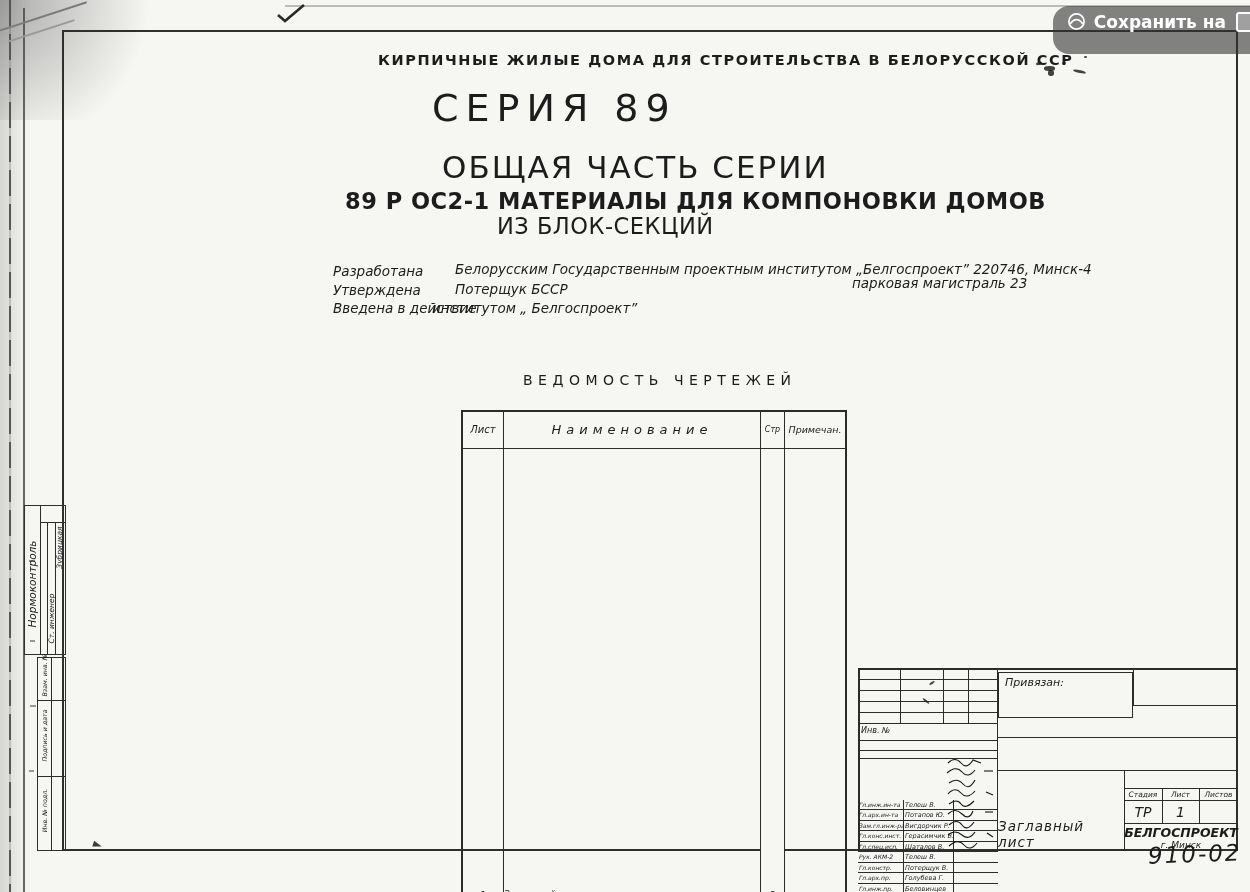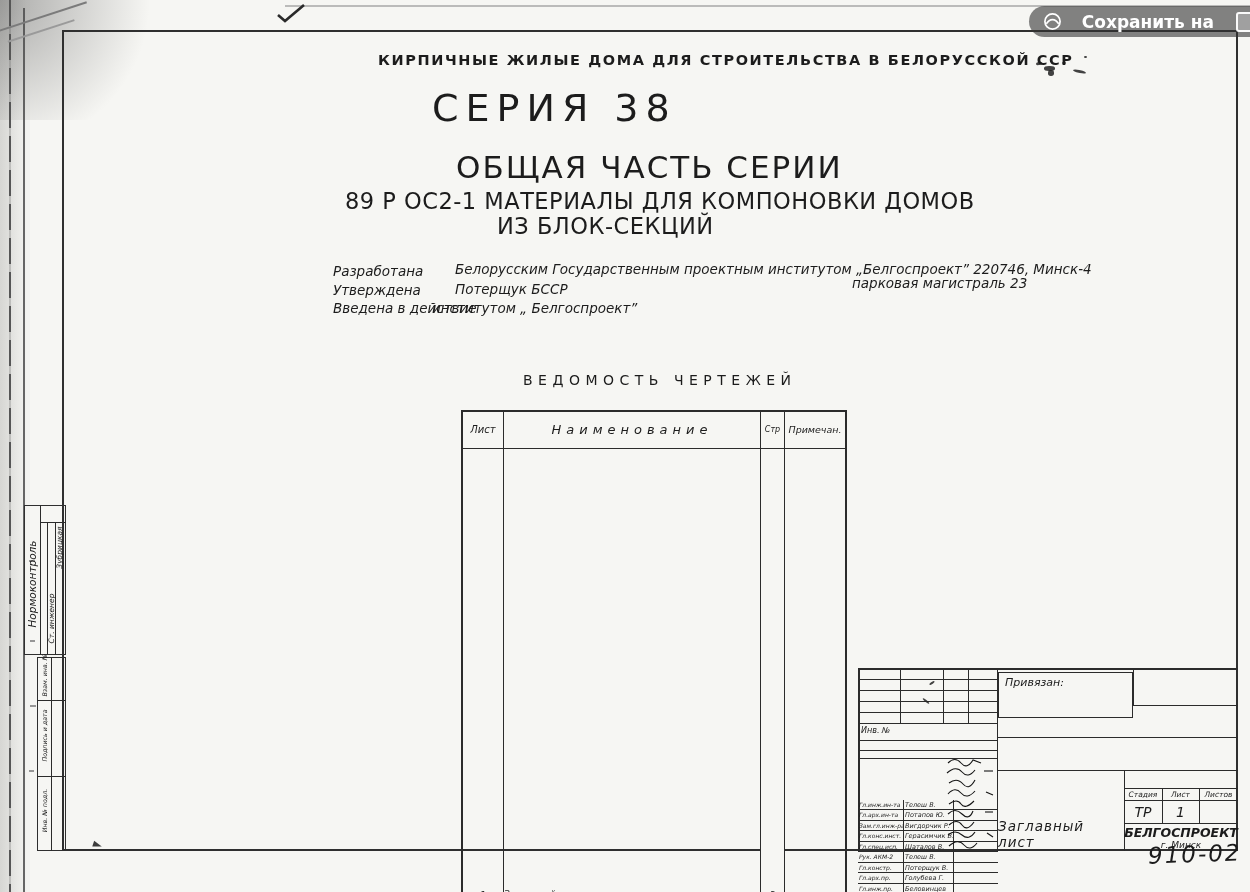--- a/index.html
+++ b/index.html
@@ -19,22 +19,22 @@
      repeating-linear-gradient(to bottom,#565656 0 26px,rgba(86,86,86,.25) 26px 34px);}
   .sheet-edge{position:absolute;left:23px;top:8px;width:1.6px;height:884px;background:#4c4c4c;opacity:.85;}
   .diag1{position:absolute;left:-6px;top:16px;width:95px;height:2px;background:#7b7b7b;transform:rotate(-18deg);}
   .diag2{position:absolute;left:6px;top:30px;width:70px;height:1.5px;background:#9a9a9a;transform:rotate(-18deg);}
   .topline{position:absolute;left:285px;top:5px;width:965px;height:1.6px;background:#9b9b9b;opacity:.65;}
   .tick{position:absolute;background:#6e6e6e;height:2px;opacity:.7;}
   .smudge{position:absolute;background:#222;border-radius:45%;opacity:.85;}
   
   .t-head{position:absolute;left:378px;top:52px;font-size:14.5px;letter-spacing:1.6px;font-weight:bold;white-space:nowrap;}
   .t-series{position:absolute;left:432px;top:86px;font-size:38px;letter-spacing:7px;white-space:nowrap;}
-  .t-sub1{position:absolute;left:456px;top:149px;font-size:31px;letter-spacing:2px;white-space:nowrap;}
-  .t-sub2{position:absolute;left:345px;top:188px;font-size:22.5px;letter-spacing:.5px;white-space:nowrap;}
+  .t-sub1{position:absolute;left:442px;top:149px;font-size:31px;letter-spacing:2px;white-space:nowrap;}
+  .t-sub2{position:absolute;left:345px;top:188px;font-size:22.5px;letter-spacing:.5px;white-space:nowrap;font-weight:bold;}
   .t-sub3{position:absolute;left:497px;top:213px;font-size:22.5px;letter-spacing:.5px;white-space:nowrap;}
   .hand{font-style:italic;}
   .appr{position:absolute;font-style:italic;font-size:13.5px;white-space:nowrap;}
   .t-vtitle{position:absolute;left:523px;top:372px;font-size:14px;letter-spacing:5.5px;white-space:nowrap;}
   
   table.ved{position:absolute;left:461px;top:410px;border-collapse:collapse;table-layout:fixed;
             width:379px;border:2px solid #2b2b2b;}
   table.ved th,table.ved td{border:1.2px solid #2b2b2b;padding:0;vertical-align:middle;overflow:hidden;}
   th.c-list{width:40px;font-style:italic;font-weight:normal;font-size:10px;}
   th.c-name{width:256px;font-style:italic;font-weight:normal;font-size:13px;letter-spacing:5px;}
@@ -48,22 +48,22 @@
   .sig-wrap{position:absolute;left:858px;top:800px;width:140px;height:93px;display:flex;flex-direction:column;}
   .sig-row{flex:1;display:flex;border-top:1px solid #2b2b2b;min-height:0;}
   .sig-row:first-child{border-top:none;}
   .sig-role{width:44px;border-right:1px solid #2b2b2b;font-size:6px;font-style:italic;line-height:10px;white-space:nowrap;overflow:hidden;padding-left:1px;}
   .sig-name{width:48px;border-right:1px solid #2b2b2b;font-size:6.5px;font-style:italic;line-height:10px;white-space:nowrap;overflow:hidden;padding-left:1px;}
   .sig-pad{flex:1;}
   .rot{position:absolute;white-space:nowrap;transform:rotate(-90deg);transform-origin:center center;
        font-style:italic;text-align:center;}
   .cell-center{display:flex;align-items:center;justify-content:center;position:absolute;box-sizing:border-box;}
   
-  .save-btn{position:absolute;right:0;top:6px;height:31px;display:flex;align-items:center;gap:20px;
-            padding:0 4px 0 14px;background:rgba(52,52,52,.6);border-radius:16px 0 0 16px;
+  .save-btn{position:absolute;right:0;top:6px;height:31px;display:flex;align-items:center;gap:8px;
+            padding:0 4px 17px 14px;background:rgba(52,52,52,.6);border-radius:16px 0 0 16px;
             color:#fff;font-size:17px;font-weight:bold;cursor:pointer;}
   .logo-frag{width:13px;height:16px;border:2px solid rgba(255,255,255,.95);border-radius:3px;margin-left:2px;margin-right:-7px;background:rgba(255,255,255,.25);}
   .num-910{position:absolute;left:1148px;top:841px;font-style:italic;font-size:23px;letter-spacing:2px;transform:rotate(-2deg);white-space:nowrap;}
   .arrow-mark{position:absolute;left:93px;top:842px;width:0;height:0;border-left:9px solid #1c1c1c;border-top:3px solid transparent;border-bottom:3px solid transparent;transform:rotate(18deg);opacity:.85;}
 </style>
 </head>
 <body>
 
 <div class="page">
 
@@ -87,21 +87,21 @@
   <div class="smudge" style="left:1044px;top:66px;width:11px;height:5px;"></div>
   <div class="smudge" style="left:1048px;top:70px;width:6px;height:6px;"></div>
   <div class="smudge" style="left:1062px;top:62px;width:4px;height:2px;"></div>
   <div class="smudge" style="left:1073px;top:70px;width:13px;height:3px;transform:rotate(12deg);"></div>
   <div class="smudge" style="left:1084px;top:56px;width:3px;height:2px;"></div>
   <div class="arrow-mark"></div>
 
   <div class="frame"></div>
 
   <div class="t-head">КИРПИЧНЫЕ ЖИЛЫЕ ДОМА ДЛЯ СТРОИТЕЛЬСТВА В БЕЛОРУССКОЙ ССР</div>
-  <div class="t-series">СЕРИЯ 38</div>
+  <div class="t-series">СЕРИЯ 89</div>
   <div class="t-sub1">ОБЩАЯ ЧАСТЬ СЕРИИ</div>
   <div class="t-sub2">89 Р ОС2-1  МАТЕРИАЛЫ ДЛЯ КОМПОНОВКИ ДОМОВ</div>
   <div class="t-sub3">ИЗ БЛОК-СЕКЦИЙ</div>
 
   <div class="appr" style="left:333px;top:263px;">Разработана</div>
   <div class="appr" style="left:455px;top:261px;">Белорусским Государственным проектным институтом „Белгоспроект” 220746, Минск-4</div>
   <div class="appr" style="left:852px;top:275px;">парковая магистраль 23</div>
   <div class="appr" style="left:333px;top:282px;">Утверждена</div>
   <div class="appr" style="left:455px;top:281px;">Потерщук БССР</div>
   <div class="appr" style="left:333px;top:300px;">Введена в действие</div>

